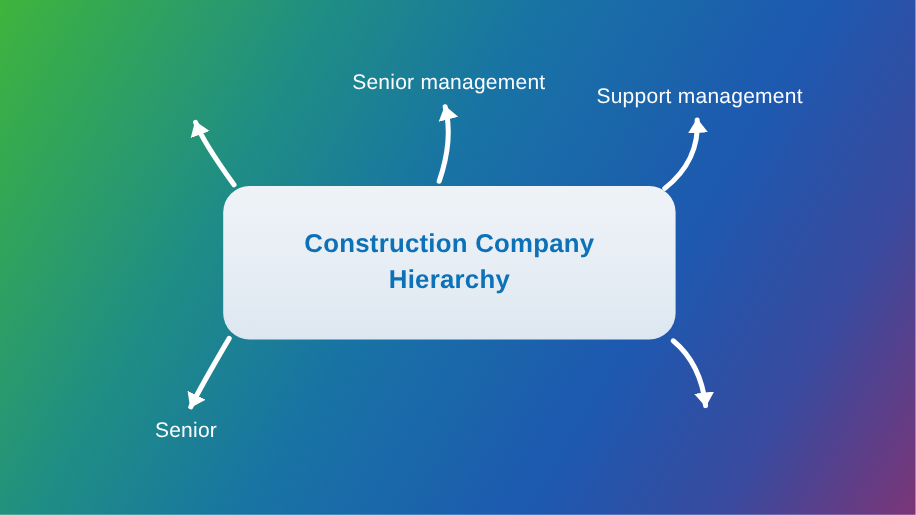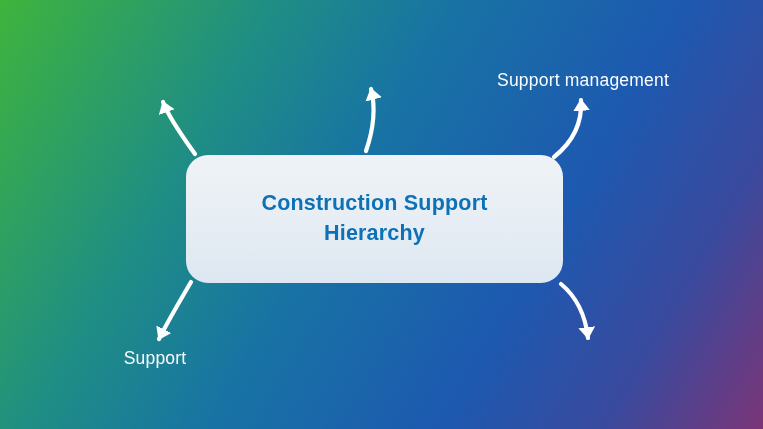--- a/index.html
+++ b/index.html
@@ -83,23 +83,24 @@
       </marker>
     </defs>
     <path class="arrow-path" d="M195,154 Q169,118 163,102" marker-end="url(#ah)"></path>
     <path class="arrow-path" d="M366,151 Q378,116 371,89" marker-end="url(#ah)"></path>
     <path class="arrow-path" d="M554,157 Q583,134 581,100" marker-end="url(#ah)"></path>
     <path class="arrow-path" d="M191,282 Q168,321 159,339" marker-end="url(#ah)"></path>
     <path class="arrow-path" d="M561,284 Q584,303 588,338" marker-end="url(#ah)"></path>
   </svg>
 
   <div class="central-node">
-    <span class="node-title">Construction Support Hierarchy</span>
+    <span class="node-title">Construction Company Hierarchy</span>
   </div>
 
 
+  <div class="branch-label" style="left:374px; top:58px;">Senior management</div>
 
   <div class="branch-label" style="left:583px; top:70px;">Support management</div>
 
-  <div class="branch-label" style="left:155px; top:348px;">Support</div>
+  <div class="branch-label" style="left:155px; top:348px;">Senior</div>
 
 
 </div>
 
 </body></html>

